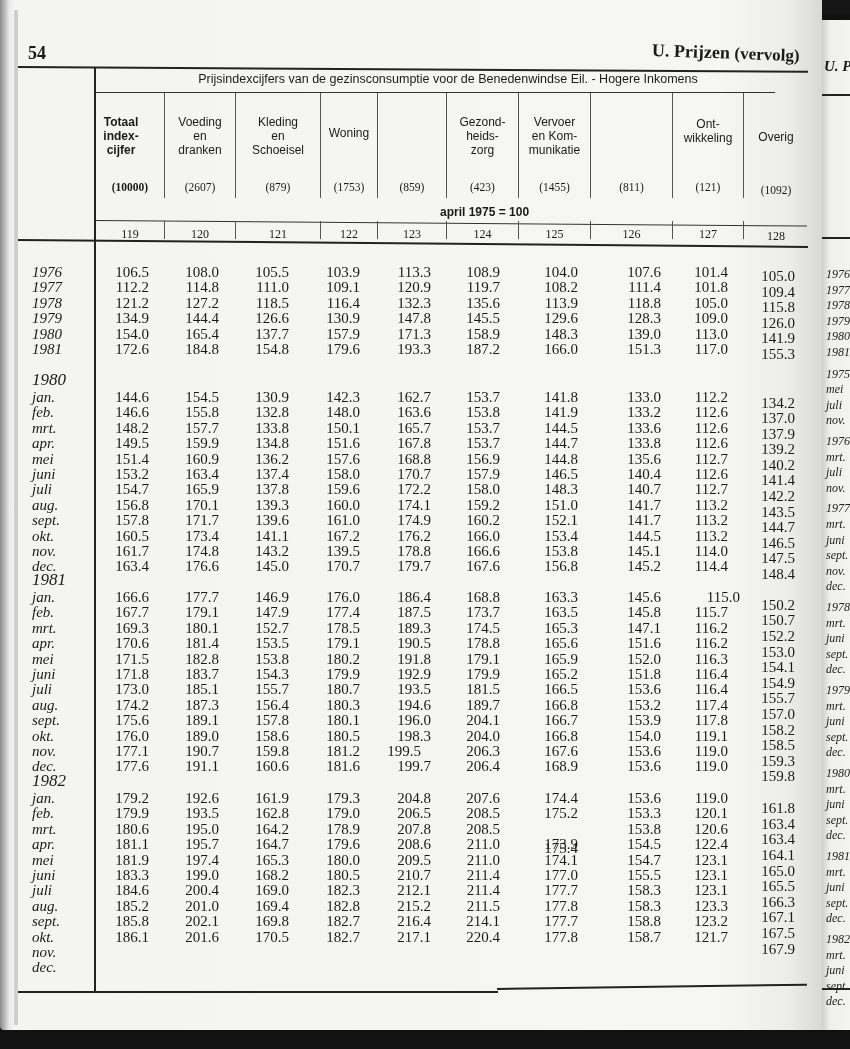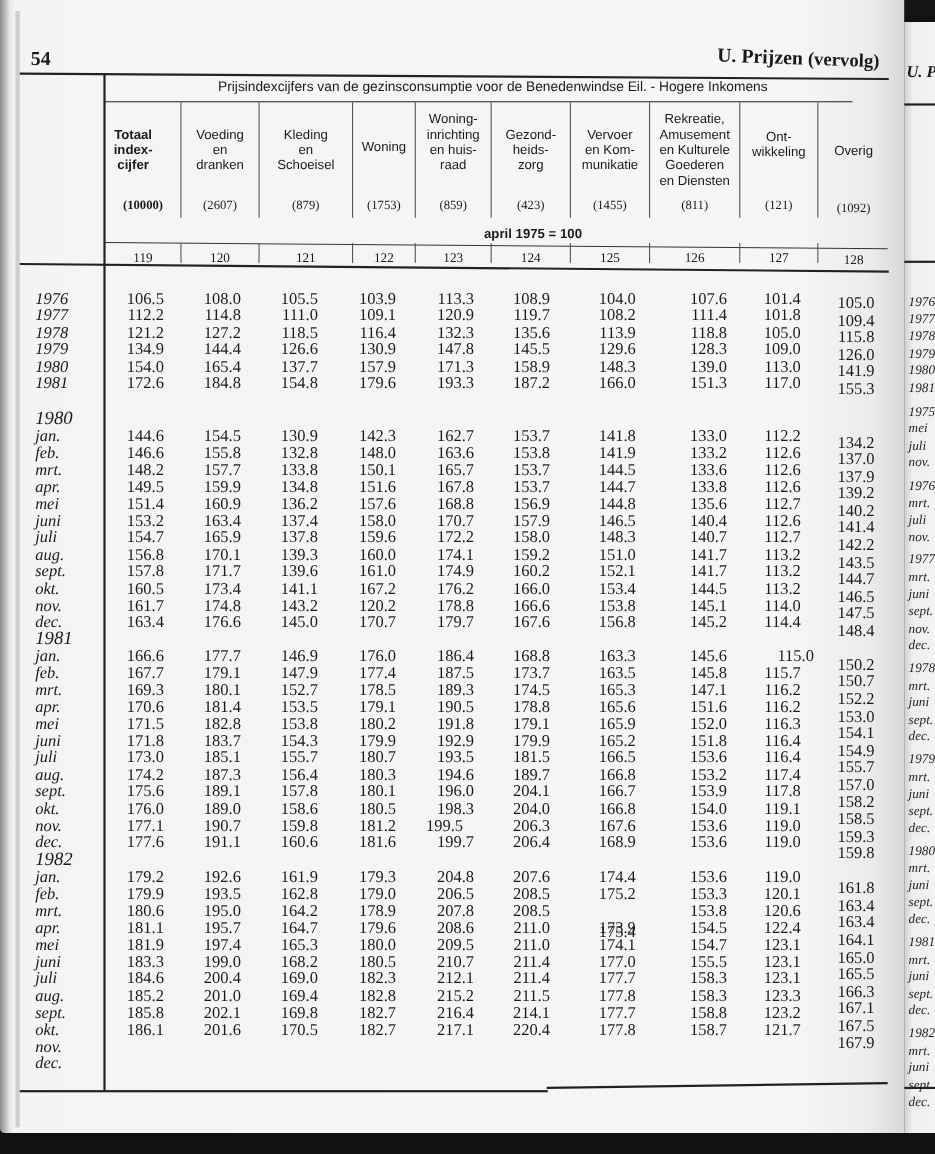--- a/index.html
+++ b/index.html
@@ -105,42 +105,29 @@
     <div>dranken</div>
   </div>
   <div class="colhead" style="left:236px;width:84px;top:115px;">
     <div>Kleding</div>
     <div>en</div>
     <div>Schoeisel</div>
   </div>
   <div class="colhead" style="left:321px;width:56px;top:126px;">
     <div>Woning</div>
   </div>
-  <div class="colhead" style="left:378px;width:68px;top:101px;">
-    <div>Woning-</div>
-    <div>inrichting</div>
-    <div>en huis-</div>
-    <div>raad</div>
-  </div>
   <div class="colhead" style="left:447px;width:71px;top:115px;">
     <div>Gezond-</div>
     <div>heids-</div>
     <div>zorg</div>
   </div>
   <div class="colhead" style="left:519px;width:71px;top:115px;">
     <div>Vervoer</div>
     <div>en Kom-</div>
     <div>munikatie</div>
-  </div>
-  <div class="colhead" style="left:591px;width:81px;top:101px;">
-    <div>Rekreatie,</div>
-    <div>Amusement</div>
-    <div>en Kulturele</div>
-    <div>Goederen</div>
-    <div>en Diensten</div>
   </div>
   <div class="colhead" style="left:673px;width:70px;top:117px;">
     <div>Ont-</div>
     <div>wikkeling</div>
   </div>
   <div class="colhead" style="left:746px;width:60px;top:130px;">
     <div>Overig</div>
   </div>
 
   <div class="weight bold" style="left:97px;width:66px;">(10000)</div>
@@ -342,21 +329,21 @@
       <div class="cell" style="top: 528.6px; left: 381px; width: 50px;">176.2</div>
       <div class="cell" style="top: 528.6px; left: 450px; width: 50px;">166.0</div>
       <div class="cell" style="top: 528.6px; left: 528px; width: 50px;">153.4</div>
       <div class="cell" style="top: 528.6px; left: 611px; width: 50px;">144.5</div>
       <div class="cell" style="top: 528.6px; left: 678px; width: 50px;">113.2</div>
       <div class="cell" style="top: 535.763px; left: 745px; width: 50px;">146.5</div>
       <div class="stub" style="top: 544px;">nov.</div>
       <div class="cell" style="top: 544px; left: 99px; width: 50px;">161.7</div>
       <div class="cell" style="top: 544px; left: 169px; width: 50px;">174.8</div>
       <div class="cell" style="top: 544px; left: 239px; width: 50px;">143.2</div>
-      <div class="cell" style="top: 544px; left: 310px; width: 50px;">120.2</div>
+      <div class="cell" style="top: 544px; left: 310px; width: 50px;">139.5</div>
       <div class="cell" style="top: 544px; left: 381px; width: 50px;">178.8</div>
       <div class="cell" style="top: 544px; left: 450px; width: 50px;">166.6</div>
       <div class="cell" style="top: 544px; left: 528px; width: 50px;">153.8</div>
       <div class="cell" style="top: 544px; left: 611px; width: 50px;">145.1</div>
       <div class="cell" style="top: 544px; left: 678px; width: 50px;">114.0</div>
       <div class="cell" style="top: 551.348px; left: 745px; width: 50px;">147.5</div>
       <div class="stub" style="top: 559.4px;">dec.</div>
       <div class="cell" style="top: 559.4px; left: 99px; width: 50px;">163.4</div>
       <div class="cell" style="top: 559.4px; left: 169px; width: 50px;">176.6</div>
       <div class="cell" style="top: 559.4px; left: 239px; width: 50px;">145.0</div>

